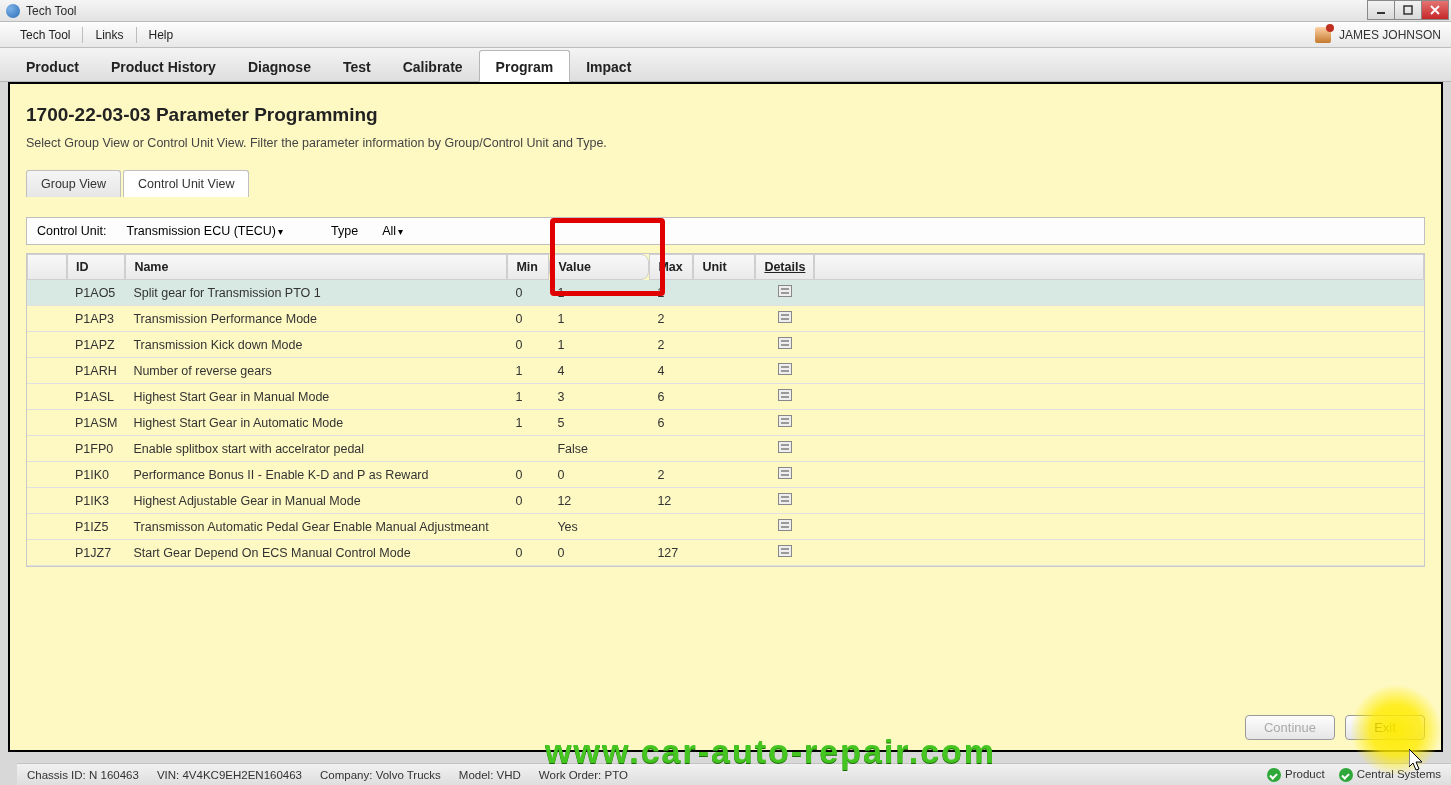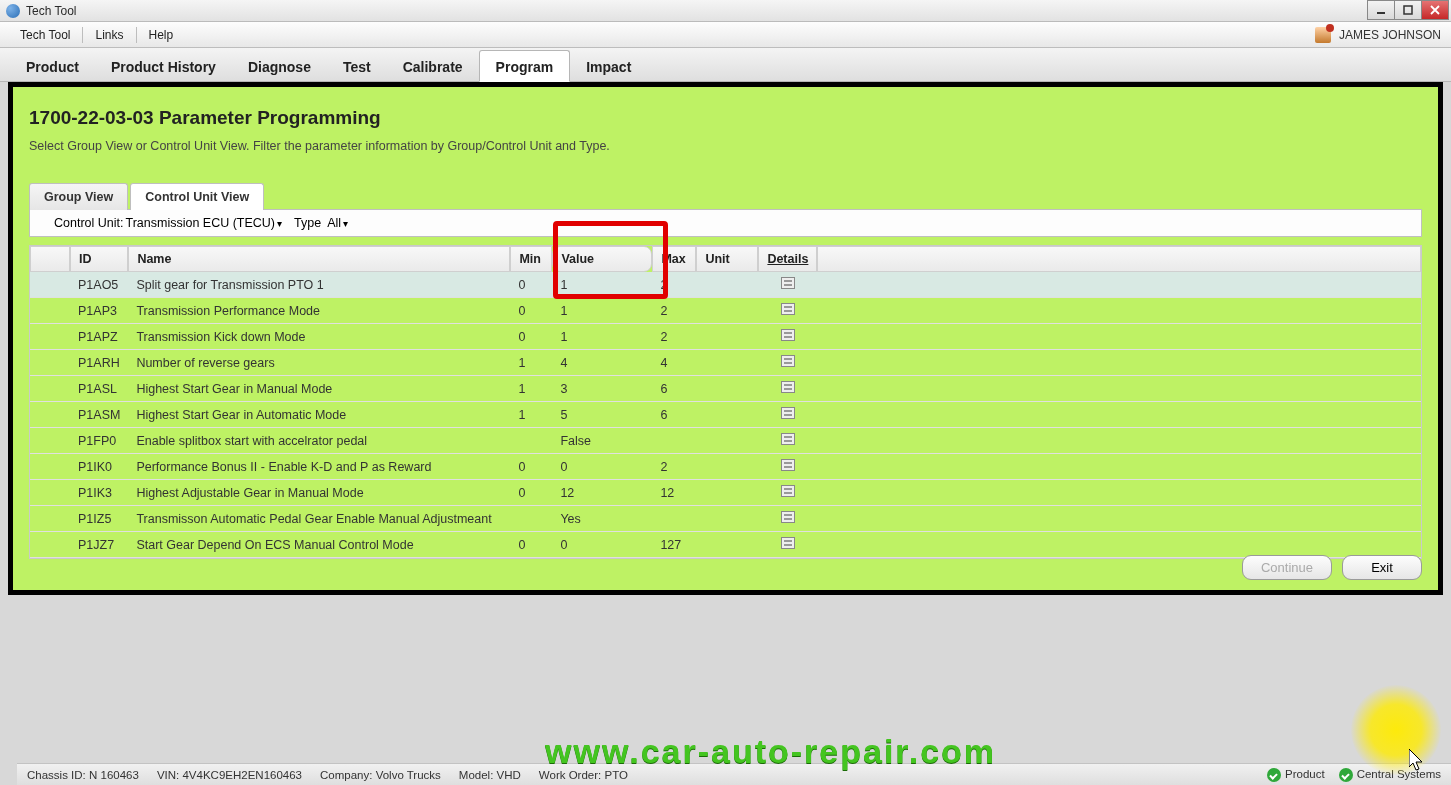--- a/index.html
+++ b/index.html
@@ -83,46 +83,47 @@
 }
 .nav-item.active {
   background: #fff;
   border: 1px solid #b6b6b6;
   border-bottom: 1px solid #fff;
   border-radius: 3px 3px 0 0;
   position: relative; top: 1px;
 }
 
 .content {
-  background: #bef264;
+  background: #fef9c3;
   margin: 0 8px;
-  height: 513px;
-  border: 5px solid #000000;
+  height: 670px;
+  border: 2px solid #000000;
   padding: 20px 16px 10px 16px;
   position: relative;
 }
 .page-title { font-size: 19px; font-weight: bold; color: #222; margin-bottom: 10px;}
-.page-desc { font-size: 12.5px; color: #444; margin-bottom: 30px;}
+.page-desc { font-size: 12.5px; color: #444; margin-bottom: 20px;}
 
 .view-tabs { display: flex; margin-bottom: -1px;}
 .view-tab {
-  padding: 6px 14px; font-size: 12.5px; font-weight: bold;
+  padding: 6px 14px; font-size: 12.5px; font-weight: normal;
   border: 1px solid #bfbfbf; background: linear-gradient(#f5f5f5,#e6e6e6);
   border-bottom: none; border-radius: 3px 3px 0 0; margin-right: 2px;
   cursor: pointer; color: #333;
 }
 .view-tab.active { background: #fff; position: relative; z-index: 2; }
 
 .filter-bar {
   border: 1px solid #bfbfbf;
-  padding: 6px 24px;
+  padding: 6px 10px;
   font-size: 12.5px;
   background: #fdfdfd;
-  display: flex; align-items: center; gap: 2px;
+  display: flex; align-items: center; gap: 20px;
   margin-bottom: 8px;
+  margin-top: 21px;
 }
 .filter-bar .dd { cursor: pointer; }
 .dropdown-caret:after {
   content: "▾"; font-size: 10px; margin-left: 2px;
 }
 
 .param-table {
   border: 1px solid #c9c9c9;
   width: 100%;
   font-size: 12.5px;
@@ -161,21 +162,21 @@
 
 .footer-actions {
   position: absolute;
   bottom: 10px; right: 16px;
   display: flex; gap: 10px;
 }
 .btn {
   min-width: 80px; padding: 4px 18px;
   font-size: 13px;
   border: 1px solid #9a9a9a;
-  border-radius: 9px;
+  border-radius: 4px;
   background: linear-gradient(#fdfdfd,#e6e6e6);
   cursor: pointer;
 }
 .btn.disabled { color: #aaa; cursor: default; }
 
 .exit-highlight {
   position: absolute;
   width: 90px; height: 90px; border-radius: 50%;
   background: radial-gradient(circle, rgba(255,235,0,0.95) 0%, rgba(255,235,0,0.8) 40%, rgba(255,235,0,0) 72%);
   pointer-events: none;

